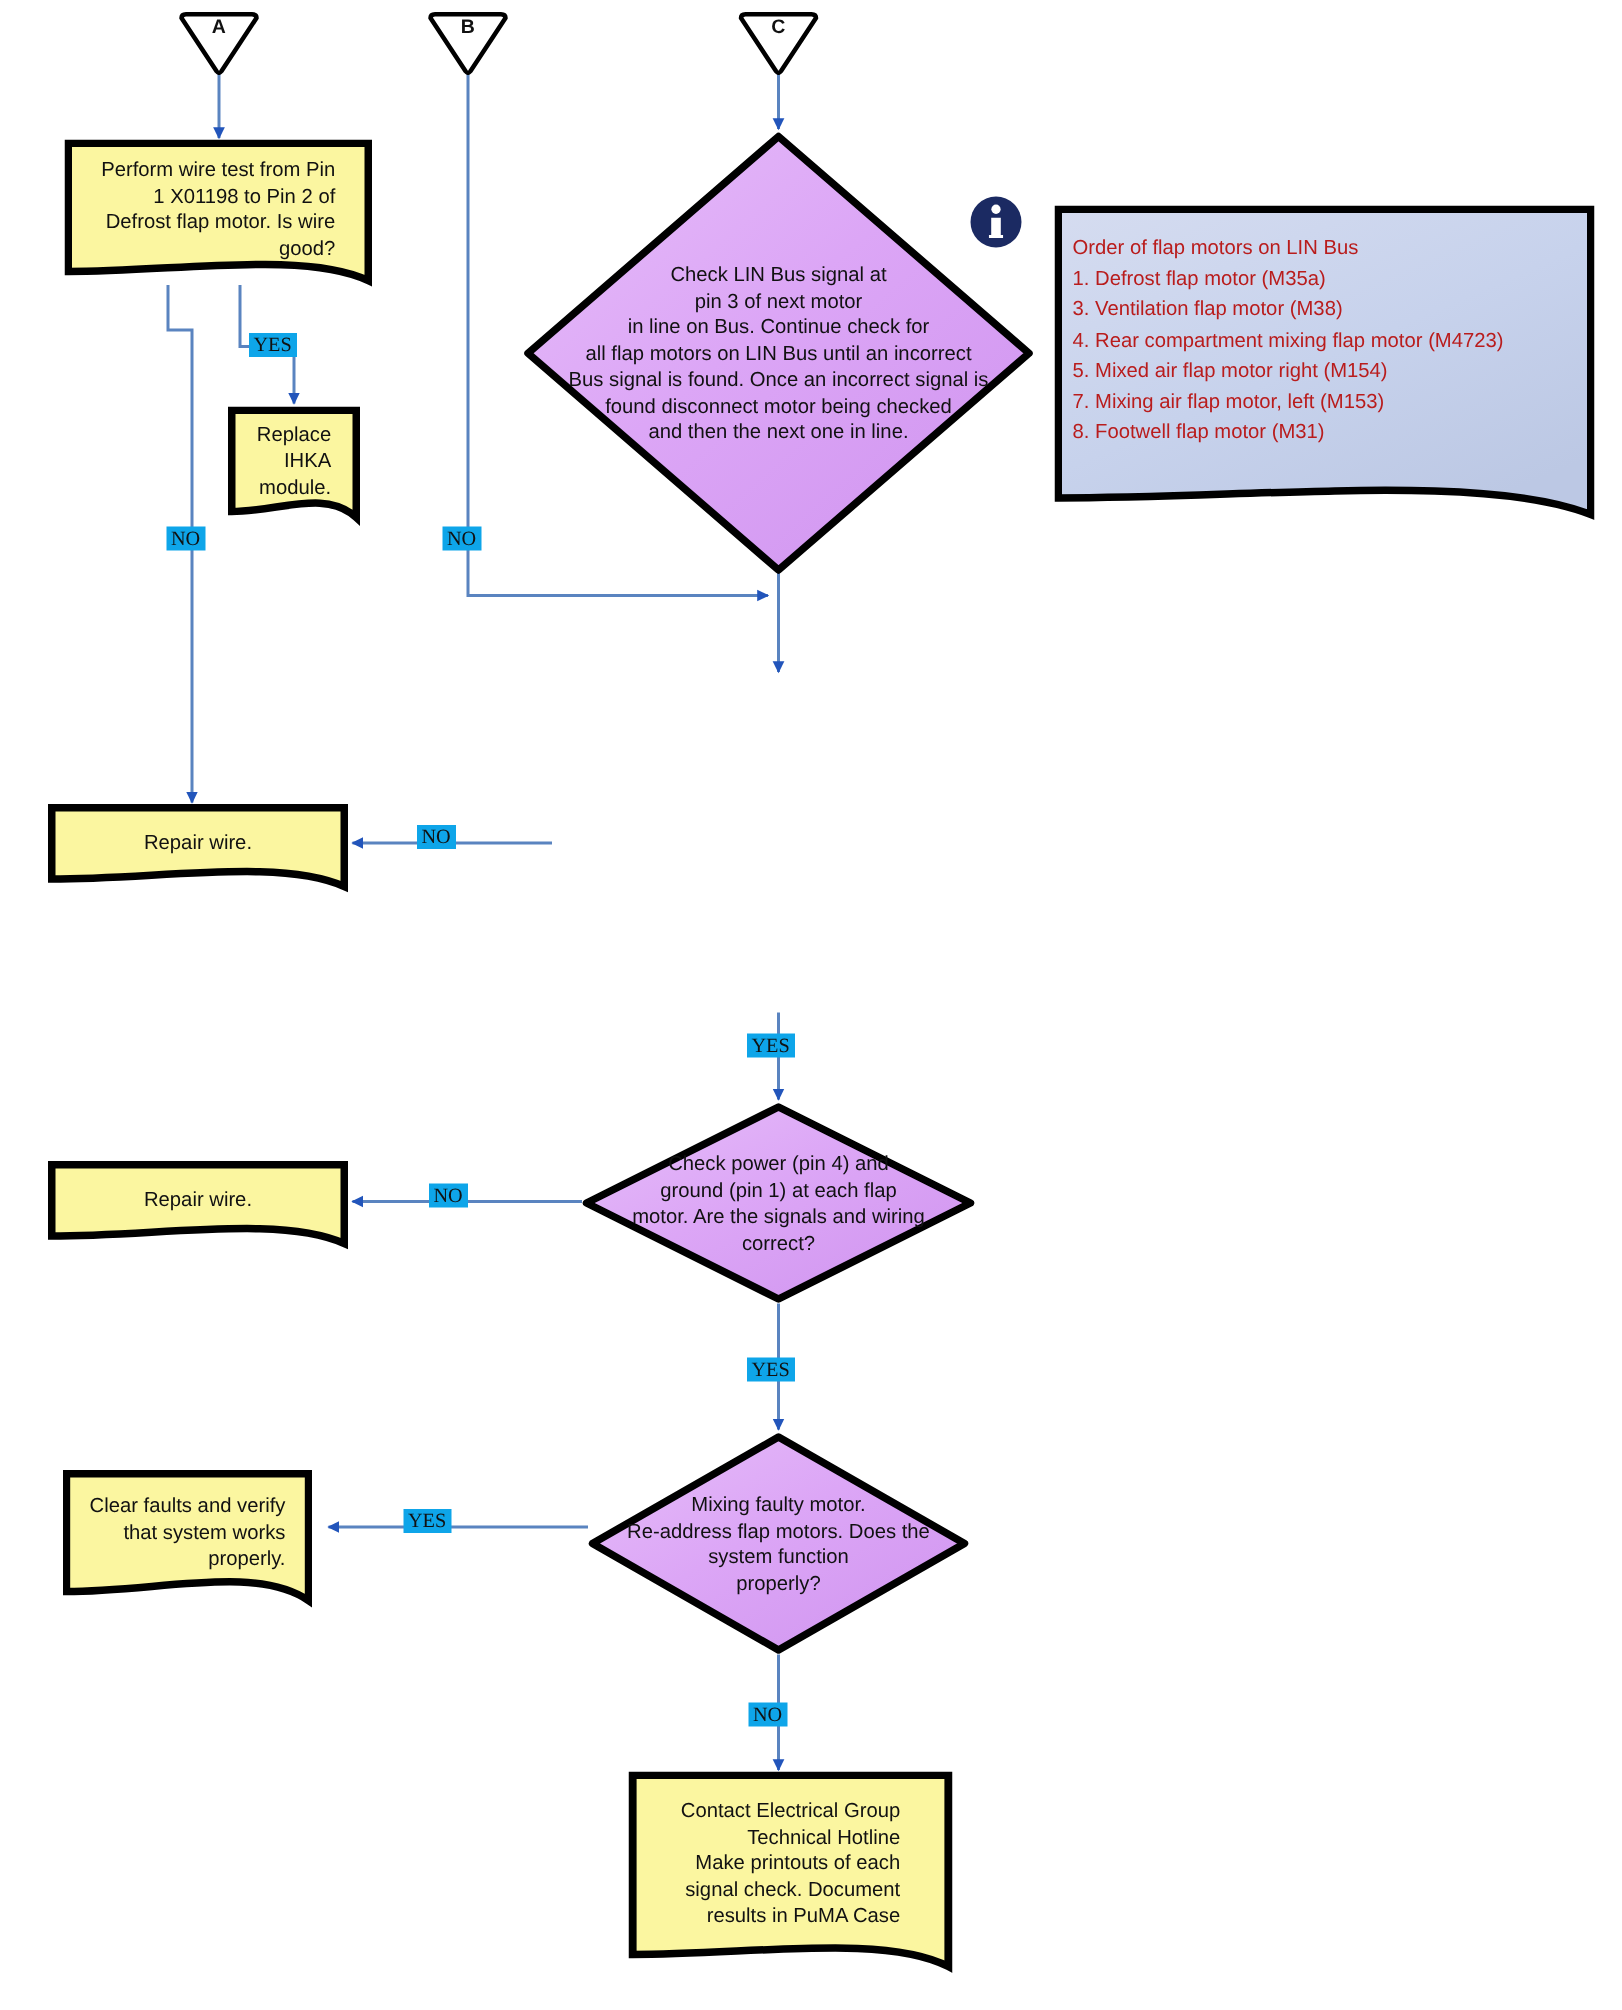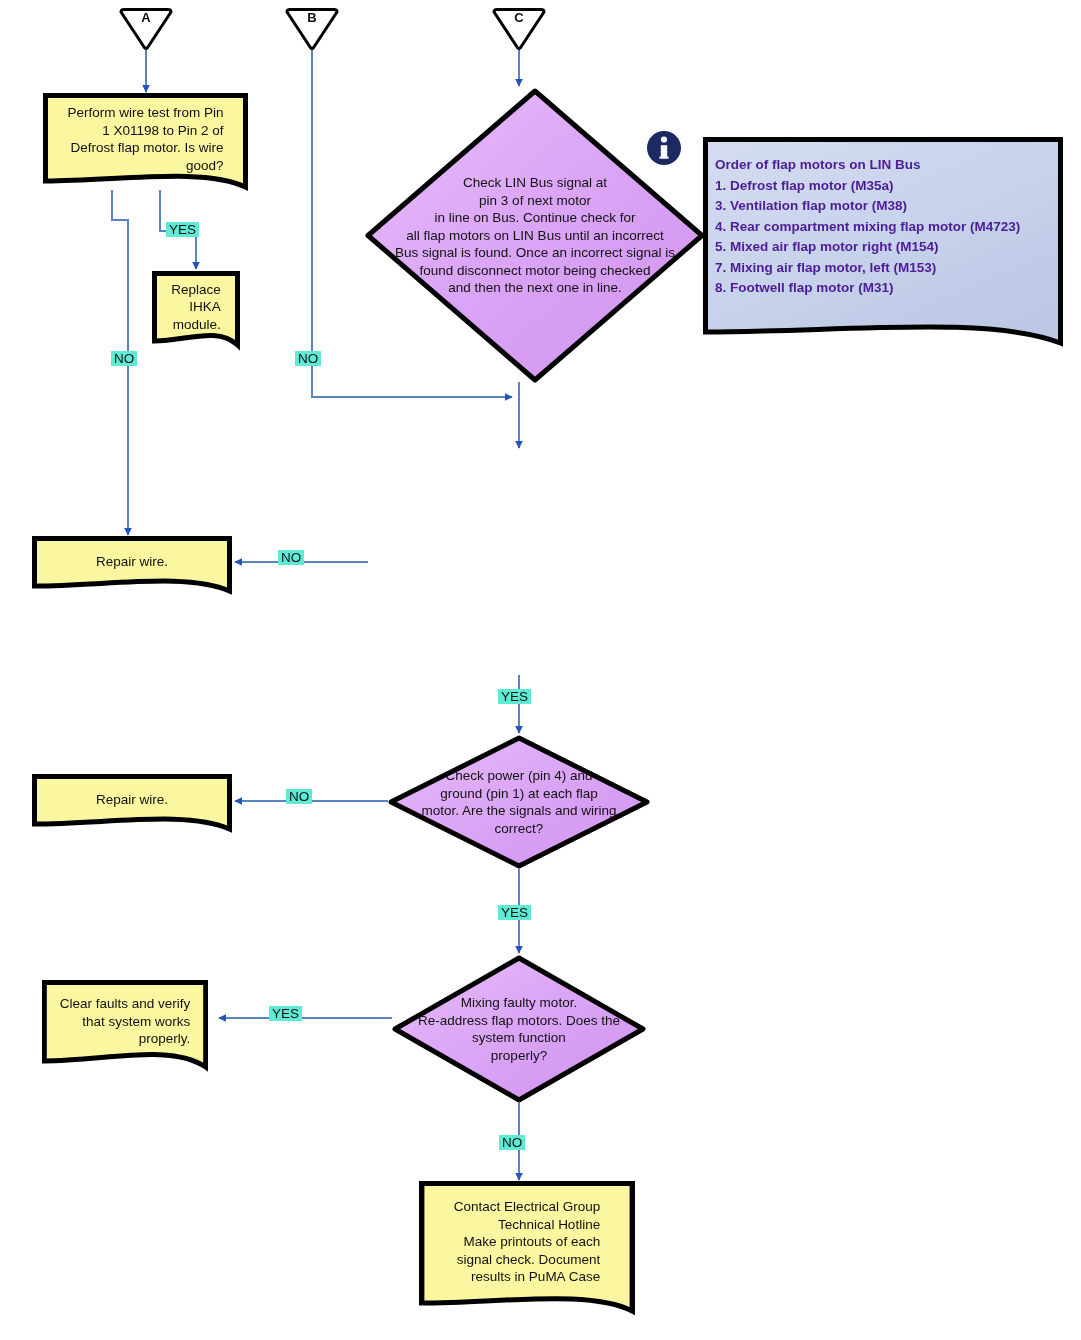--- a/index.html
+++ b/index.html
@@ -99,23 +99,24 @@
     font-size: 13px;
     font-weight: bold;
     color: #111111;
     letter-spacing: 0.2px;
   }
   
   .edge-label {
     position: absolute;
     font-size: 13.5px;
     color: #111111;
-    background: #5eead4;
+    background: #0ea5e9;
     padding: 0 3px;
     white-space: nowrap;
+    font-family: Liberation Serif, serif;
   }
   
   #info-note {
     position: absolute;
     left: 703px;
     top: 137px;
     width: 360px;
     height: 215px;
   }
   #info-note .shape {
@@ -124,22 +125,22 @@
     width: 100%;
     height: 100%;
   }
   #info-note .content {
     position: absolute;
     left: 12px;
     top: 18px;
     right: 10px;
     font-size: 13.5px;
     line-height: 20.5px;
-    font-weight: bold;
-    color: #4c1d95;
+    font-weight: normal;
+    color: #b91c1c;
   }
   #info-note .content .title {
     display: block;
   }
   #info-note .content .item {
     display: block;
   }
   #info-icon {
     position: absolute;
     left: 645px;
@@ -266,21 +267,21 @@
     <svg class="shape" viewBox="0 0 200 140" preserveAspectRatio="none" xmlns="http://www.w3.org/2000/svg">
       <path d="M2.5,2.5 L197.5,2.5 L197.5,130 C158,108 76,122 2.5,122 Z" fill="#fbf6a0" stroke="#000000" stroke-width="5" stroke-linejoin="miter"></path>
     </svg>
     <div class="label" style="bottom:18px;">Contact Electrical Group
 Technical Hotline
 Make printouts of each
 signal check. Document
 results in PuMA Case</div>
   </div>
 
-  <div class="diamond" style="left:364px; top:87px; width:342px; height:297px;text-decoration:underline;">
+  <div class="diamond" style="left:348px; top:87px; width:342px; height:297px;text-decoration:underline;">
     <svg class="shape" viewBox="0 0 342 297" preserveAspectRatio="none" xmlns="http://www.w3.org/2000/svg">
       <path d="M171,4 L338,148.5 L171,293 L4,148.5 Z" fill="url(#purpGrad)" stroke="#000000" stroke-width="5" stroke-linejoin="round"></path>
     </svg>
     <div class="label" style="left:2%; right:2%;">Check LIN Bus signal at
 pin 3 of next motor
 in line on Bus. Continue  check for
 all flap motors on LIN Bus until an incorrect
 Bus signal is found. Once an incorrect signal is
 found disconnect  motor being checked
 and then the next one in line.</div>

